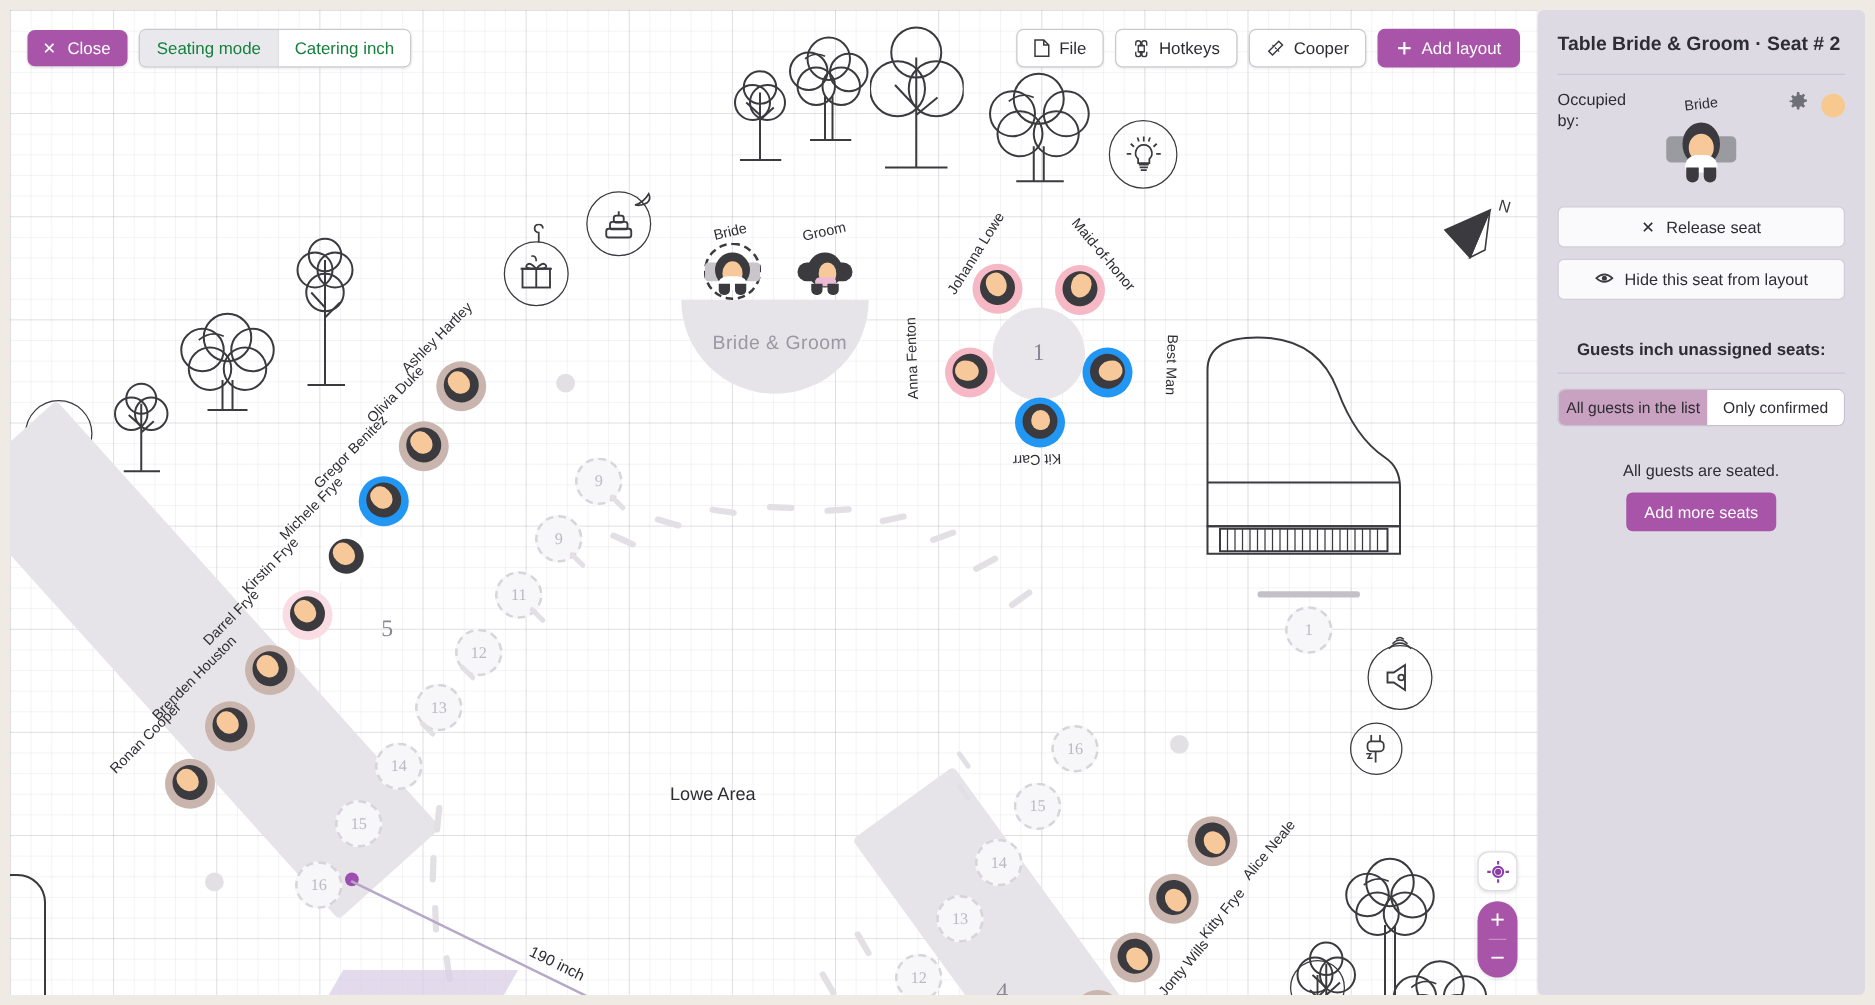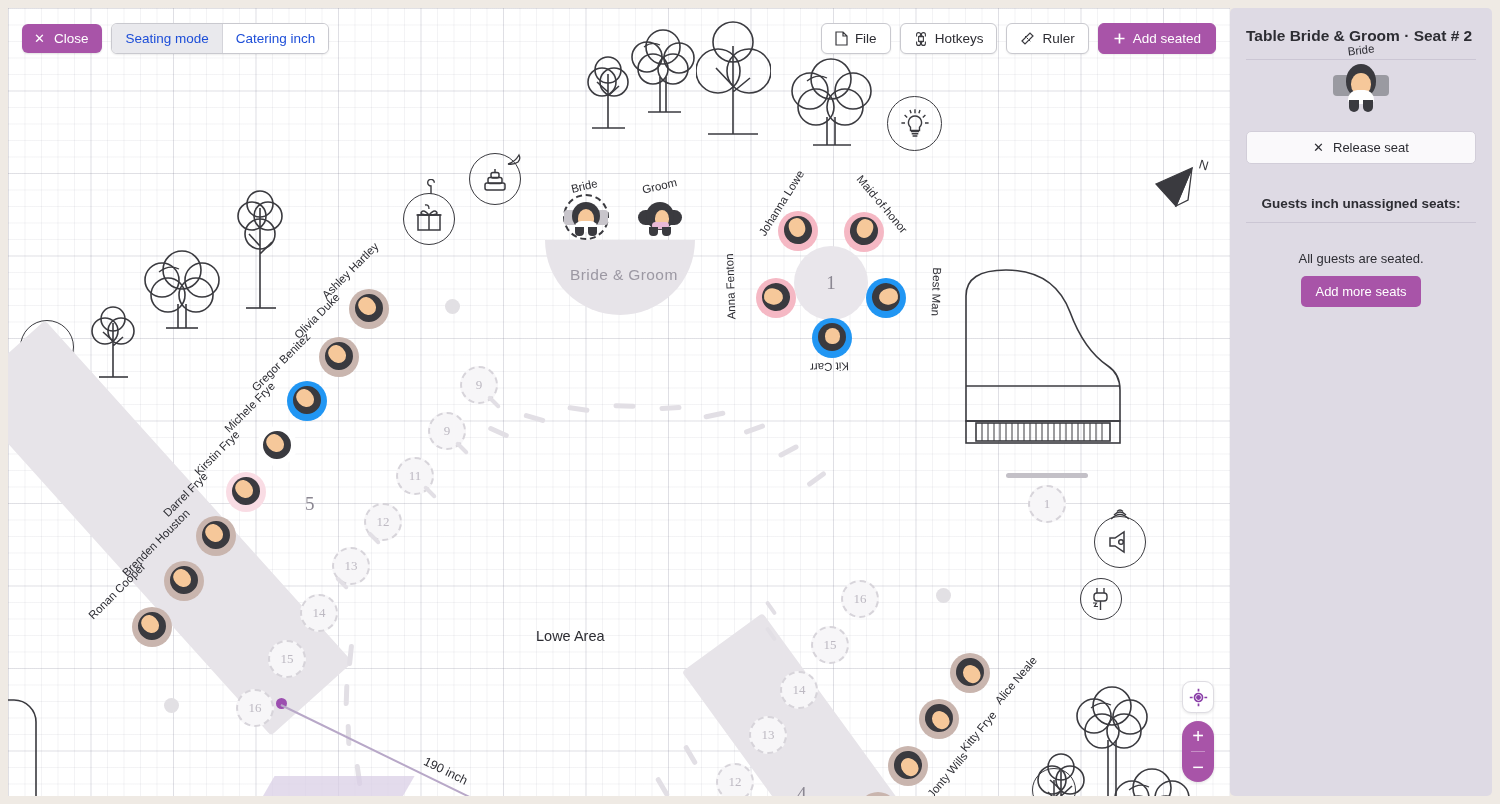--- a/index.html
+++ b/index.html
@@ -50,21 +50,21 @@
   .btn-close .x { font-size: 13px; line-height: 1; }
   .segmented {
     display: flex;
     border-radius: 6px; overflow: hidden;
     border: 1px solid #c9c9cf;
     background: #fff;
     box-shadow: 0 1px 2px rgba(0,0,0,.08);
   }
   .segmented .seg {
     padding: 7px 13px;
-    font-size: 13.5px; color: #1d4ed8;
+    font-size: 13.5px; color: #15803d;
     background: #fff; cursor: pointer;
     border: none;
     font-family: "Liberation Sans", sans-serif;
     white-space: nowrap;
   }
   .segmented .seg.active { background: #e9e9ed; }
   .segmented .seg + .seg { border-left: 1px solid #d4d4da; }
 
   
   #topbar-right {
@@ -878,59 +878,88 @@
       </button>
       <button class="tbtn">
         <span class="ic">
           <svg width="15" height="15" viewBox="0 0 15 15">
               <g fill="none" stroke="#3a3a3f" stroke-width="1.2">
             <path d="M2 10 L10 2 l3 3 l-8 8z"></path>
                 <path d="M5 5 l1.3 1.3 M7 7 l1.3 1.3 M9 9 l1.3 1.3" stroke-width="1"></path>
               </g>
             </svg>
         </span>
-        <span>Ruler</span>
+        <span>Cooper</span>
       </button>
       <button class="tbtn primary">
         <span class="ic">
           <svg width="13" height="13" viewBox="0 0 13 13">
               <path d="M6.5 1.5 v10 M1.5 6.5 h10" stroke="#fff" stroke-width="1.7"></path>
             </svg>
         </span>
-        <span>Add seated</span>
+        <span>Add layout</span>
       </button>
     </div>
 
   </div>
 
   <div id="sidebar">
     <div class="side-title">Table Bride &amp; Groom · Seat # 2</div>
     <div class="side-hr"></div>
 
+    <div class="occ-row">
+      <div class="occ-label">Occupied by:</div>
+      <div class="occ-icons">
+        <span>
+          <svg width="17" height="17" viewBox="0 0 17 17">
+              <g fill="#6f6f78">
+            <path d="M8.5 5.4a3.1 3.1 0 1 0 0 6.2 3.1 3.1 0 0 0 0-6.2zm0 4.7a1.6 1.6 0 1 1 0-3.2 1.6 1.6 0 0 1 0 3.2z"></path>
+            <path d="M7.6 0.6h1.8l.35 2.1 1.3.54 1.75-1.22 1.27 1.27-1.22 1.75.54 1.3 2.1.35v1.8l-2.1.35-.54 1.3 1.22 1.75-1.27 1.27-1.75-1.22-1.3.54-.35 2.1H7.6l-.35-2.1-1.3-.54-1.75 1.22-1.27-1.27 1.22-1.75-.54-1.3-2.1-.35V7.6l2.1-.35.54-1.3L2.93 4.2 4.2 2.93l1.75 1.22 1.3-.54z"></path>
+              </g>
+            </svg>
+        </span>
+        <span class="color-dot"></span>
+      </div>
+    </div>
 
     <div class="occ-avatar-wrap">
       <div class="occ-tag">Bride</div>
       <div class="occ-avatar">
         <div class="cbar"></div>
         <div class="hd"></div>
         <div class="fc"></div>
         <div class="wht"></div>
         <div class="lg">
             <i></i>
             <i></i>
           </div>
       </div>
     </div>
 
     <button class="side-btn">
       <span>✕</span>
       <span>Release seat</span>
     </button>
+    <button class="side-btn">
+      <span>
+        <svg width="15" height="11" viewBox="0 0 15 11">
+            <g fill="none" stroke="#3a3a3f" stroke-width="1.2">
+          <path d="M1 5.5 Q7.5 -0.5 14 5.5 Q7.5 11.5 1 5.5z"></path>
+              <circle cx="7.5" cy="5.5" r="2" fill="#3a3a3f" stroke="none"></circle>
+            </g>
+          </svg>
+      </span>
+      <span>Hide this seat from layout</span>
+    </button>
 
     <div class="side-sub">Guests inch unassigned seats:</div>
     <div class="side-hr"></div>
 
+    <div class="side-seg">
+      <button class="sseg active">All guests in the list</button>
+      <button class="sseg">Only confirmed</button>
+    </div>
 
     <div class="all-seated">All guests are seated.</div>
     <button class="add-guests">Add more seats</button>
   </div>
 
 </div>
 
 </body></html>

